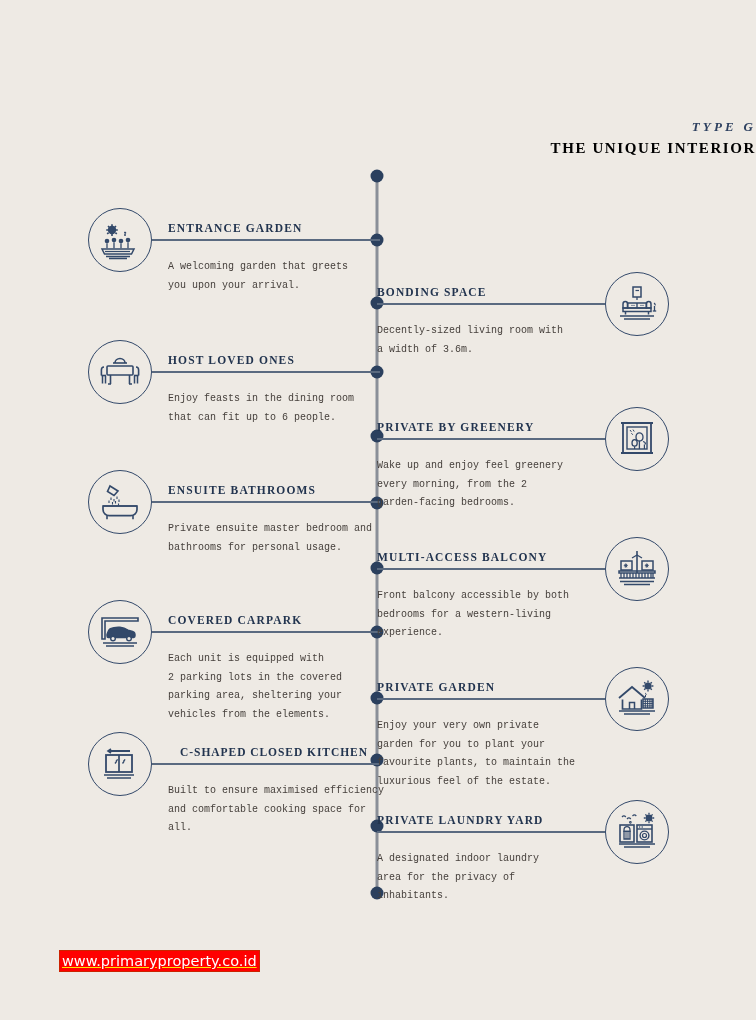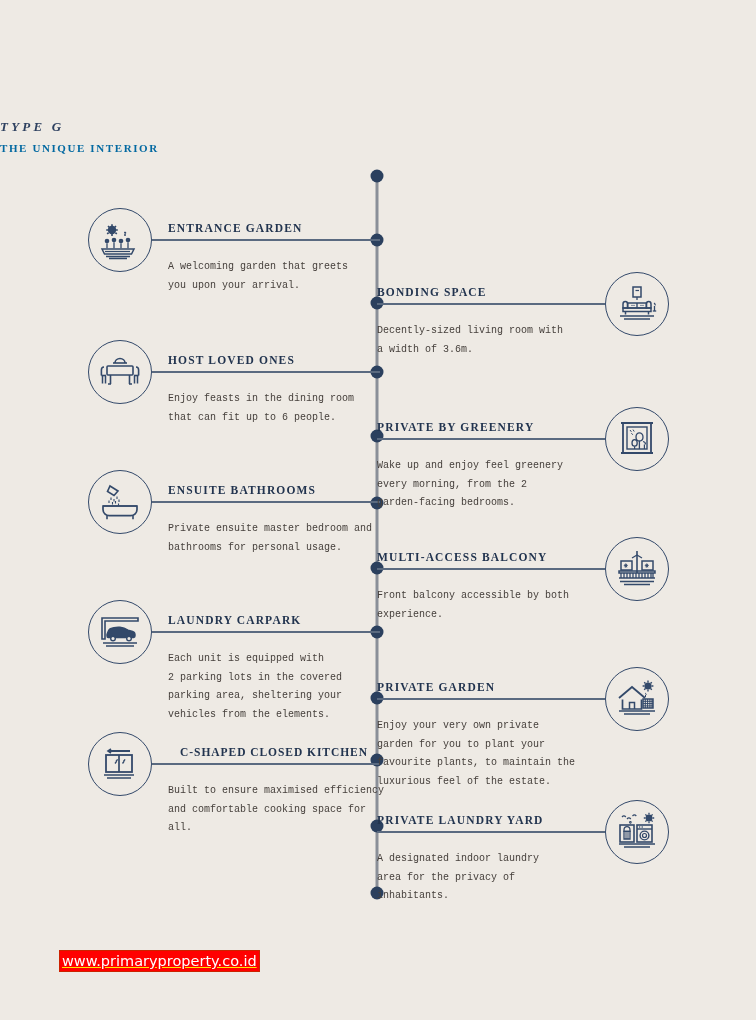--- a/index.html
+++ b/index.html
@@ -14,35 +14,35 @@
     position: relative;
     overflow: hidden;
   }
 
   
   .title-block {
     position: absolute;
     left: 0;
     top: 118px;
     width: 756px;
-    text-align: left;
+    text-align: right;
   }
   .title-type {
     font-size: 13px;
     font-style: italic;
     font-weight: bold;
     letter-spacing: 3.2px;
     color: #2e4160;
     line-height: 18px;
   }
   .title-main {
-    font-size: 11px;
+    font-size: 15px;
     font-weight: bold;
     letter-spacing: 1.6px;
-    color: #0369a1;
+    color: #000000;
     line-height: 20px;
     margin-top: 2px;
   }
 
   
   .timeline-line {
     position: absolute;
     left: 377px;
     top: 176px;
     width: 3px;
@@ -260,21 +260,21 @@
       <svg width="46" height="46" viewBox="0 0 46 46" fill="none" stroke="#33496a" stroke-width="1.5">
         <path d="M5 9h36v3H8v18H5z" stroke-width="1.6"></path>
         <path d="M10 25.5c1-3.2 2.2-5.2 3.4-5.8 2.4-1.1 6-1.6 9.6-1.4 3 .2 5.6 1.2 8 2.8l4.6 1.4c1.4.4 2.4 1.2 2.4 2.4v2.2c0 .8-.6 1.4-1.4 1.4H11.4c-.9 0-1.4-.7-1.4-1.5z" fill="#33496a" stroke="none"></path>
         <path d="M10 25.5c1-3.2 2.2-5.2 3.4-5.8 2.4-1.1 6-1.6 9.6-1.4 3 .2 5.6 1.2 8 2.8l4.6 1.4c1.4.4 2.4 1.2 2.4 2.4v2.2c0 .8-.6 1.4-1.4 1.4H11.4c-.9 0-1.4-.7-1.4-1.5z" stroke-width="1.4"></path>
         <circle cx="16" cy="29.5" r="2.3" fill="#eeeae4" stroke-width="1.4"></circle>
         <circle cx="32" cy="29.5" r="2.3" fill="#eeeae4" stroke-width="1.4"></circle>
         <path d="M6 34h34M9 37h28" stroke-width="1.5"></path>
       </svg>
     </div>
     <div class="txt">
-      <div class="heading">LAUNDRY CARPARK</div>
+      <div class="heading">COVERED CARPARK</div>
       <div class="body">
         <div>Each unit is equipped with</div>
         <div>2 parking lots in the covered</div>
         <div>parking area, sheltering your</div>
         <div>vehicles from the elements.</div>
       </div>
     </div>
   </div>
 </div>
 
@@ -381,20 +381,21 @@
           <path d="M6 26v5M9 26v5M12 26v5M15 26v5M18 26v5M21 26v5M24 26v5M27 26v5M30 26v5M33 26v5M36 26v5M38 26v5"></path>
         </g>
         <path d="M4 31h36" stroke-width="1.6"></path>
         <path d="M5 34.5h34M9 37.5h26" stroke-width="1.4"></path>
       </svg>
     </div>
     <div class="txt">
       <div class="heading">MULTI-ACCESS BALCONY</div>
       <div class="body">
         <div>Front balcony accessible by both</div>
+        <div>bedrooms for a western-living</div>
         <div>experience.</div>
       </div>
     </div>
   </div>
 </div>
 
 <div class="item item-right" style="top:667px">
   <div class="row">
     <div class="connector"></div>
     <div class="badge">

